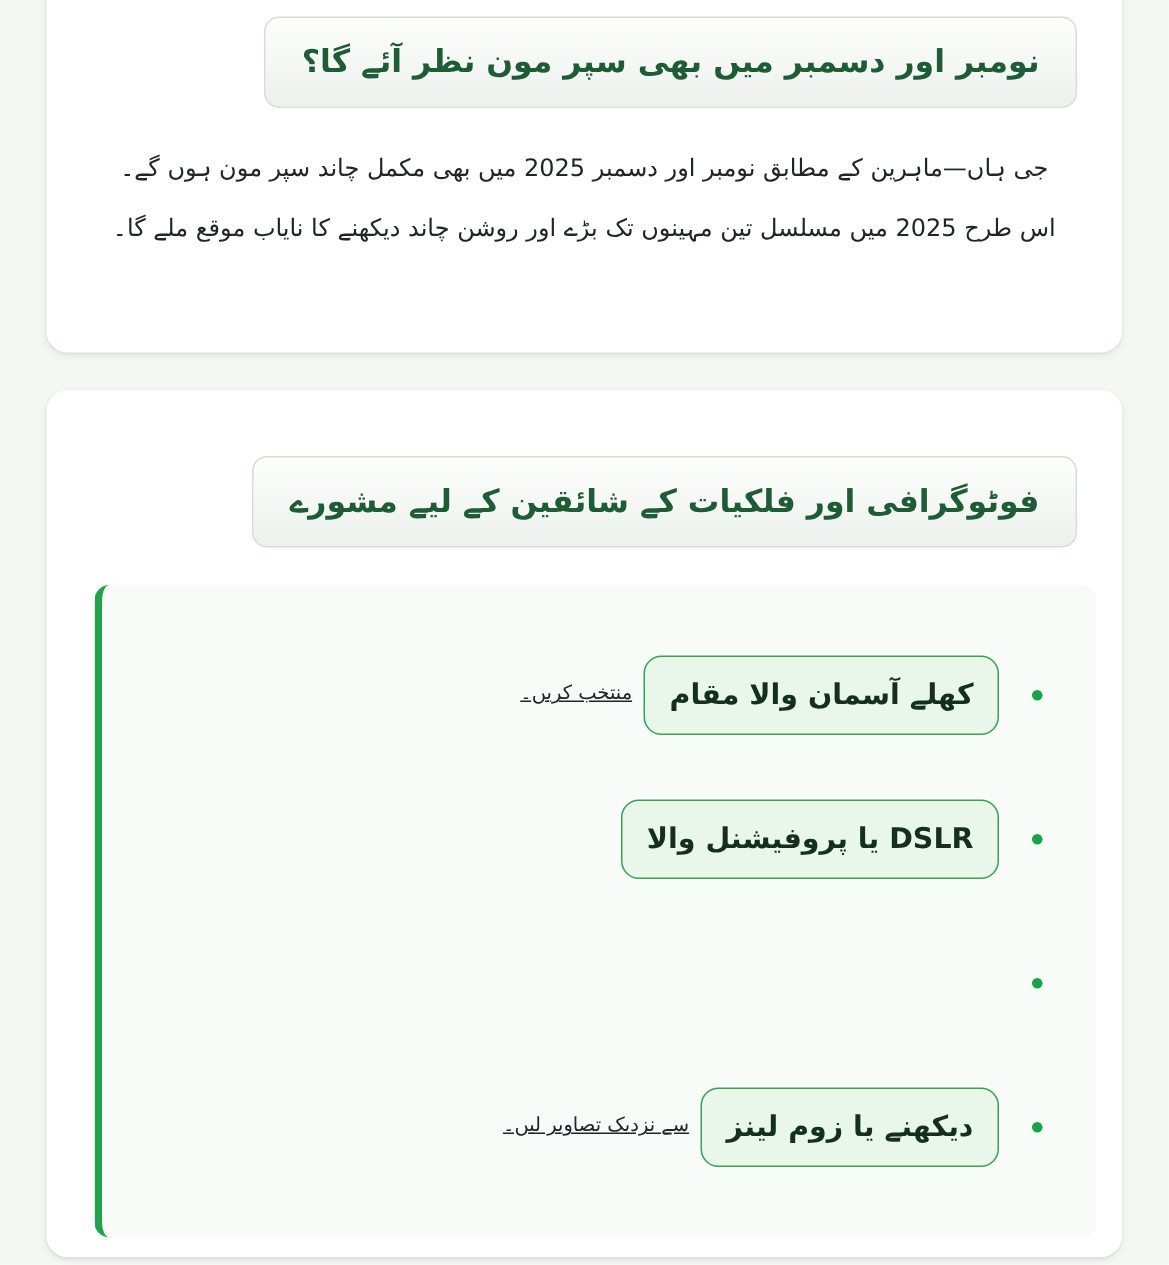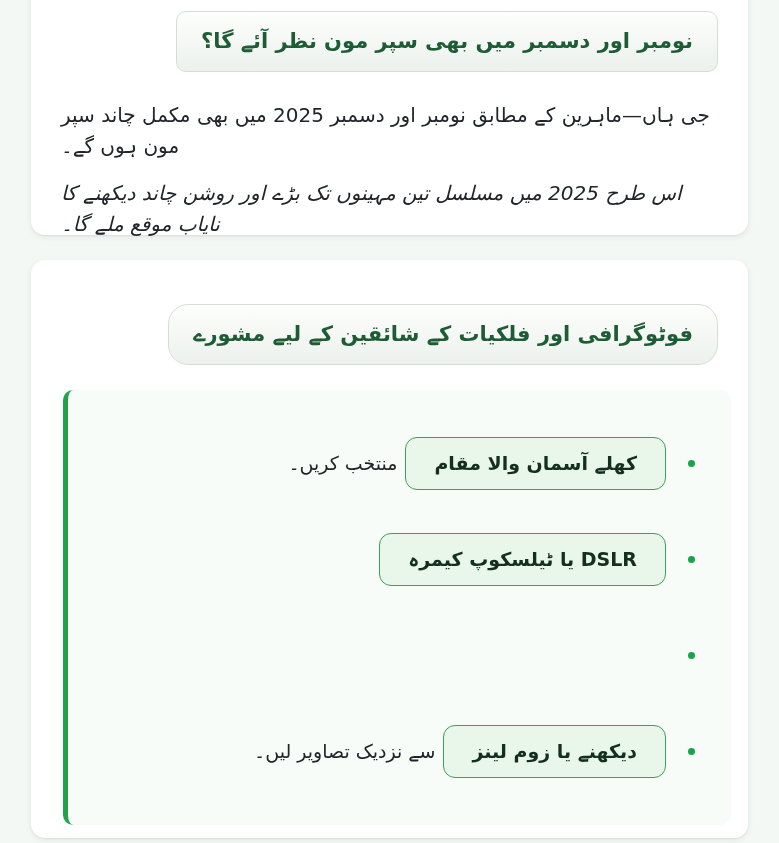--- a/index.html
+++ b/index.html
@@ -29,30 +29,30 @@
     border: 1px solid #d6ddd6;
     border-radius: 10px;
     padding: 13px 24px;
     font-size: 21px;
     font-weight: 700;
     color: #1d5c34;
     line-height: 1.55;
     white-space: nowrap;
   }
   .card-qa .heading-badge { margin-top: 35px; }
-  .card-tips .heading-badge { margin: 44px 30px 0 0; border-radius: 20px; }
+  .card-tips .heading-badge { margin: 44px 30px 0 0; }
 
   .card-qa p {
-    font-size: 20px;
+    font-size: 16px;
     color: #212529;
     line-height: 1.55;
-    text-align: left;
+    text-align: center;
   }
   .card-qa p.p1 { margin-top: 28px; }
-  .card-qa p.p2 { margin-top: 16px; font-style: italic; }
+  .card-qa p.p2 { margin-top: 16px; }
 
   .tips-box {
     margin: 25px 17px 0 32px;            
     margin-right: 17px; margin-left: 32px;
     height: 435px;
     background: #f7fcf8;
     border-left: 5px solid #22a34b;
     border-radius: 10px;
     padding: 26px 36px 0 20px;
     direction: rtl;
@@ -70,33 +70,34 @@
     width: 7px; height: 7px;
     border-radius: 50%;
     background: #16a34a;
     margin-left: 22px;              
   }
   .tip-badge {
     flex: 0 0 auto;
     background: #e9f6ea;
     border: 1.6px solid #3f9e58;
     border-radius: 12px;
-    padding: 11px 28px;
+    padding: 11px 16px;
     font-size: 19px;
     font-weight: 700;
     color: #14301d;
     line-height: 1.55;
     white-space: nowrap;
     margin-left: 8px;
   }
   .tip-text {
-    font-size: 19px;
+    font-size: 13px;
     color: #212529;
     line-height: 1.55;
     white-space: nowrap;
+    text-decoration: underline;
   }
 </style>
 </head>
 <body>
 
 <div class="stage">
 
   <section class="card card-qa">
     <div class="heading-badge">نومبر اور دسمبر میں بھی سپر مون نظر آئے گا؟</div>
     <p class="p1">جی ہاں—ماہرین کے مطابق نومبر اور دسمبر 2025 میں بھی مکمل چاند سپر مون ہوں گے۔</p>
@@ -109,21 +110,21 @@
     <div class="tips-box">
 
       <div class="tip-row">
         <span class="bullet"></span>
         <span class="tip-badge">کھلے آسمان والا مقام</span>
         <span class="tip-text">منتخب کریں۔</span>
       </div>
 
       <div class="tip-row">
         <span class="bullet"></span>
-        <span class="tip-badge">DSLR یا ٹیلسکوپ کیمرہ</span>
+        <span class="tip-badge">DSLR یا پروفیشنل والا</span>
       </div>
 
       <div class="tip-row">
         <span class="bullet"></span>
       </div>
 
       <div class="tip-row">
         <span class="bullet"></span>
         <span class="tip-badge">دیکھنے یا زوم لینز</span>
         <span class="tip-text">سے نزدیک تصاویر لیں۔</span>

